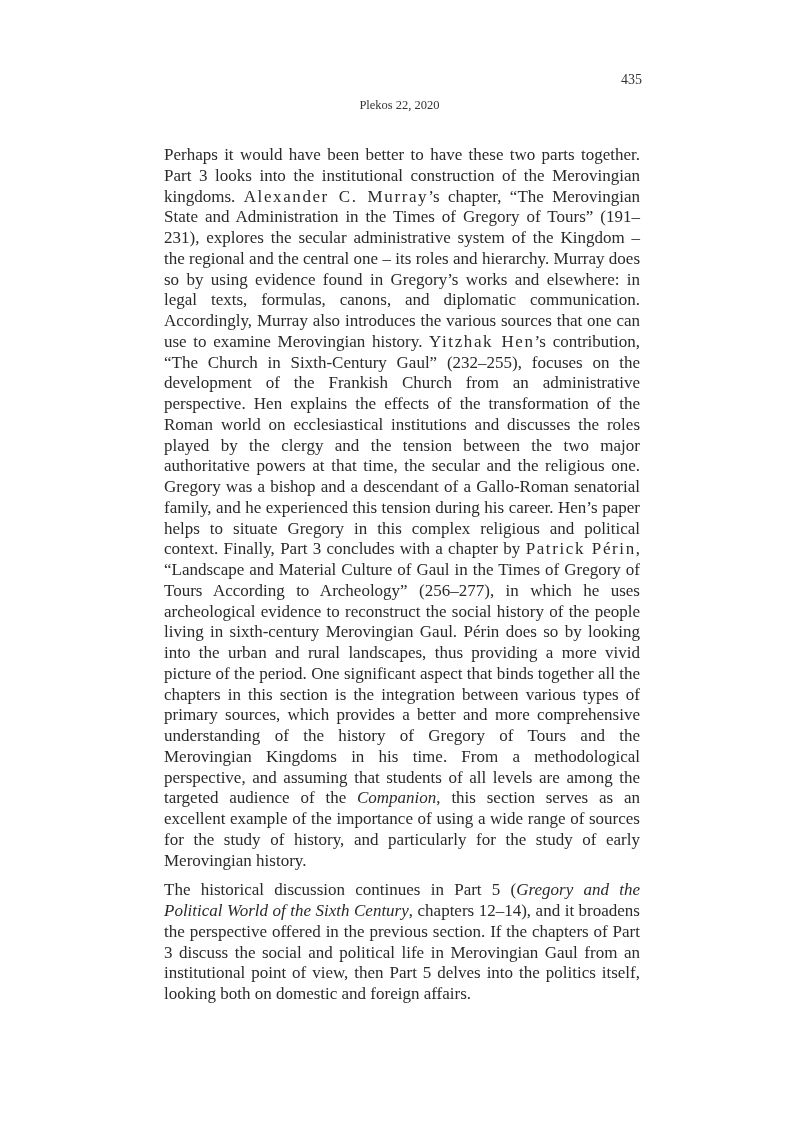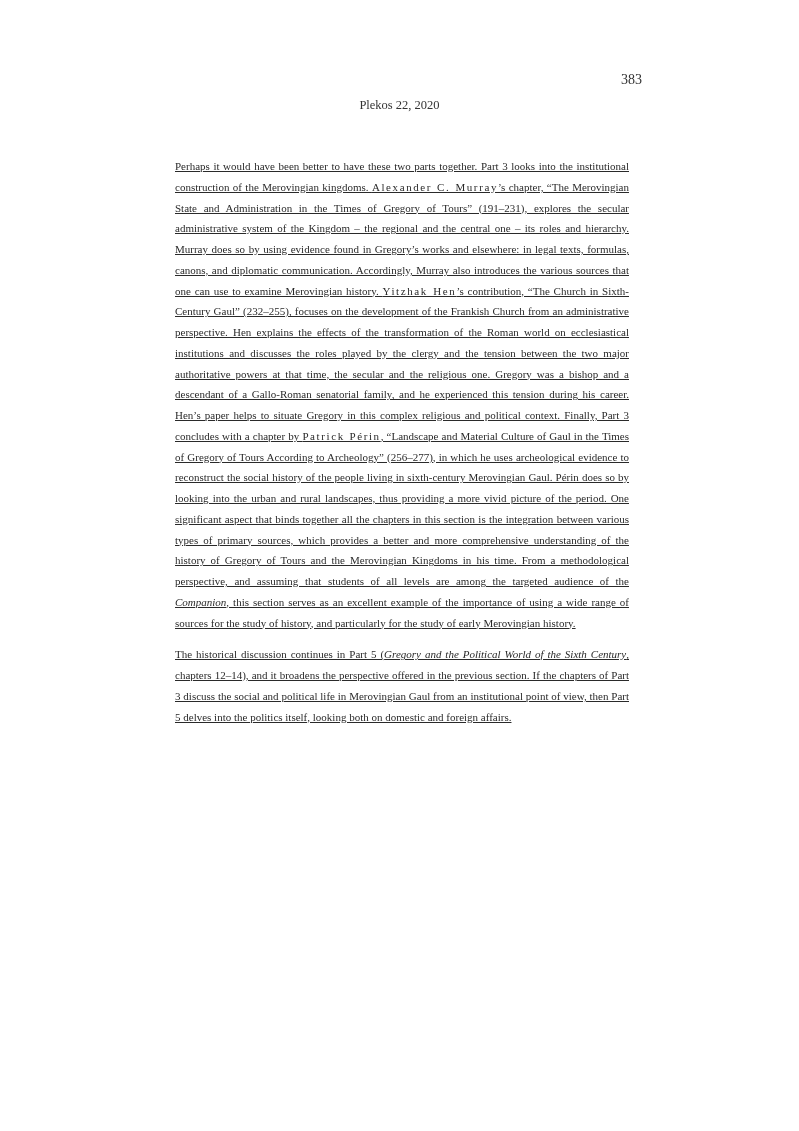--- a/index.html
+++ b/index.html
@@ -3,32 +3,32 @@
 <meta charset="utf-8">
 <style>
   html, body { margin: 0; padding: 0; background: #ffffff; }
   body { width: 799px; height: 1131px; position: relative; overflow: hidden;
          font-family: "Liberation Serif", "DejaVu Serif", serif; color: #2a2a2a; }
   .running-head { position: absolute; top: 74px; left: 0; width: 799px; height: 20px; }
   .journal { position: absolute; left: 0; width: 799px; text-align: center;
              font-size: 12.5px; top: 0; color: #333; margin-top: 24px; }
   .page-num { position: absolute; right: 157px; top: -2px; font-size: 14px; color: #333; }
   .body-text { position: absolute; left: 164px; top: 145px; width: 476px; }
-  .body-text p { margin: 11px; font-size: 11px; line-height: 20.75px; text-align: justify;
-                 hyphens: manual; text-decoration: underline; }
+  .body-text p { margin: 0; font-size: 17px; line-height: 20.75px; text-align: justify;
+                 hyphens: manual; }
   .body-text p + p { margin-top: 9px; }
   .sp { letter-spacing: 1.6px; }
   em { font-style: italic; }
 </style>
 </head>
 <body>
 
 <div class="running-head">
   <div class="journal">Plekos 22, 2020</div>
-  <div class="page-num">383</div>
+  <div class="page-num">435</div>
 </div>
 
 <div class="body-text">
   <p>
     <span>Perhaps it would have been better to have these two parts together. Part 3 looks into the institutional construction of the Merovingian kingdoms. </span><span class="sp">Alexander C. Murray</span><span>’s chapter, “The Merovingian State and Administration in the Times of Gregory of Tours” (191–231), explores the secular administrative system of the Kingdom – the regional and the central one – its roles and hierarchy. Murray does so by using evidence found in Gregory’s works and elsewhere: in legal texts, formulas, canons, and diplomatic communication. Accordingly, Murray also introduces the various sources that one can use to examine Merovingian history. </span><span class="sp">Yitzhak Hen</span><span>’s contribution, “The Church in Sixth-Century Gaul” (232–255), focuses on the development of the Frankish Church from an administrative perspective. Hen explains the effects of the transformation of the Roman world on ecclesiastical institutions and discusses the roles played by the clergy and the tension between the two major authoritative powers at that time, the secular and the religious one. Gregory was a bishop and a descendant of a Gallo-Roman senatorial family, and he experienced this tension during his career. Hen’s paper helps to situate Gregory in this complex religious and political context. Finally, Part 3 concludes with a chapter by </span><span class="sp">Patrick Périn</span><span>, “Landscape and Material Culture of Gaul in the Times of Gregory of Tours According to Archeology” (256–277), in which he uses archeological evidence to reconstruct the social history of the people living in sixth-century Merovingian Gaul. Périn does so by looking into the urban and rural landscapes, thus providing a more vivid picture of the period. One significant aspect that binds together all the chapters in this section is the integration between various types of primary sources, which provides a better and more comprehensive understanding of the history of Gregory of Tours and the Merovingian Kingdoms in his time. From a methodological perspective, and assuming that students of all levels are among the targeted audience of the </span><em>Companion</em><span>, this section serves as an excellent example of the importance of using a wide range of sources for the study of history, and particularly for the study of early Merovingian history.</span>
   </p>
   <p>
     <span>The historical discussion continues in Part 5 (</span><em>Gregory and the Political World of the Sixth Century</em><span>, chapters 12–14), and it broadens the perspective offered in the previous section. If the chapters of Part 3 discuss the social and political life in Merovingian Gaul from an institutional point of view, then Part 5 delves into the politics itself, looking both on domestic and foreign affairs.</span>
   </p>
 </div>

